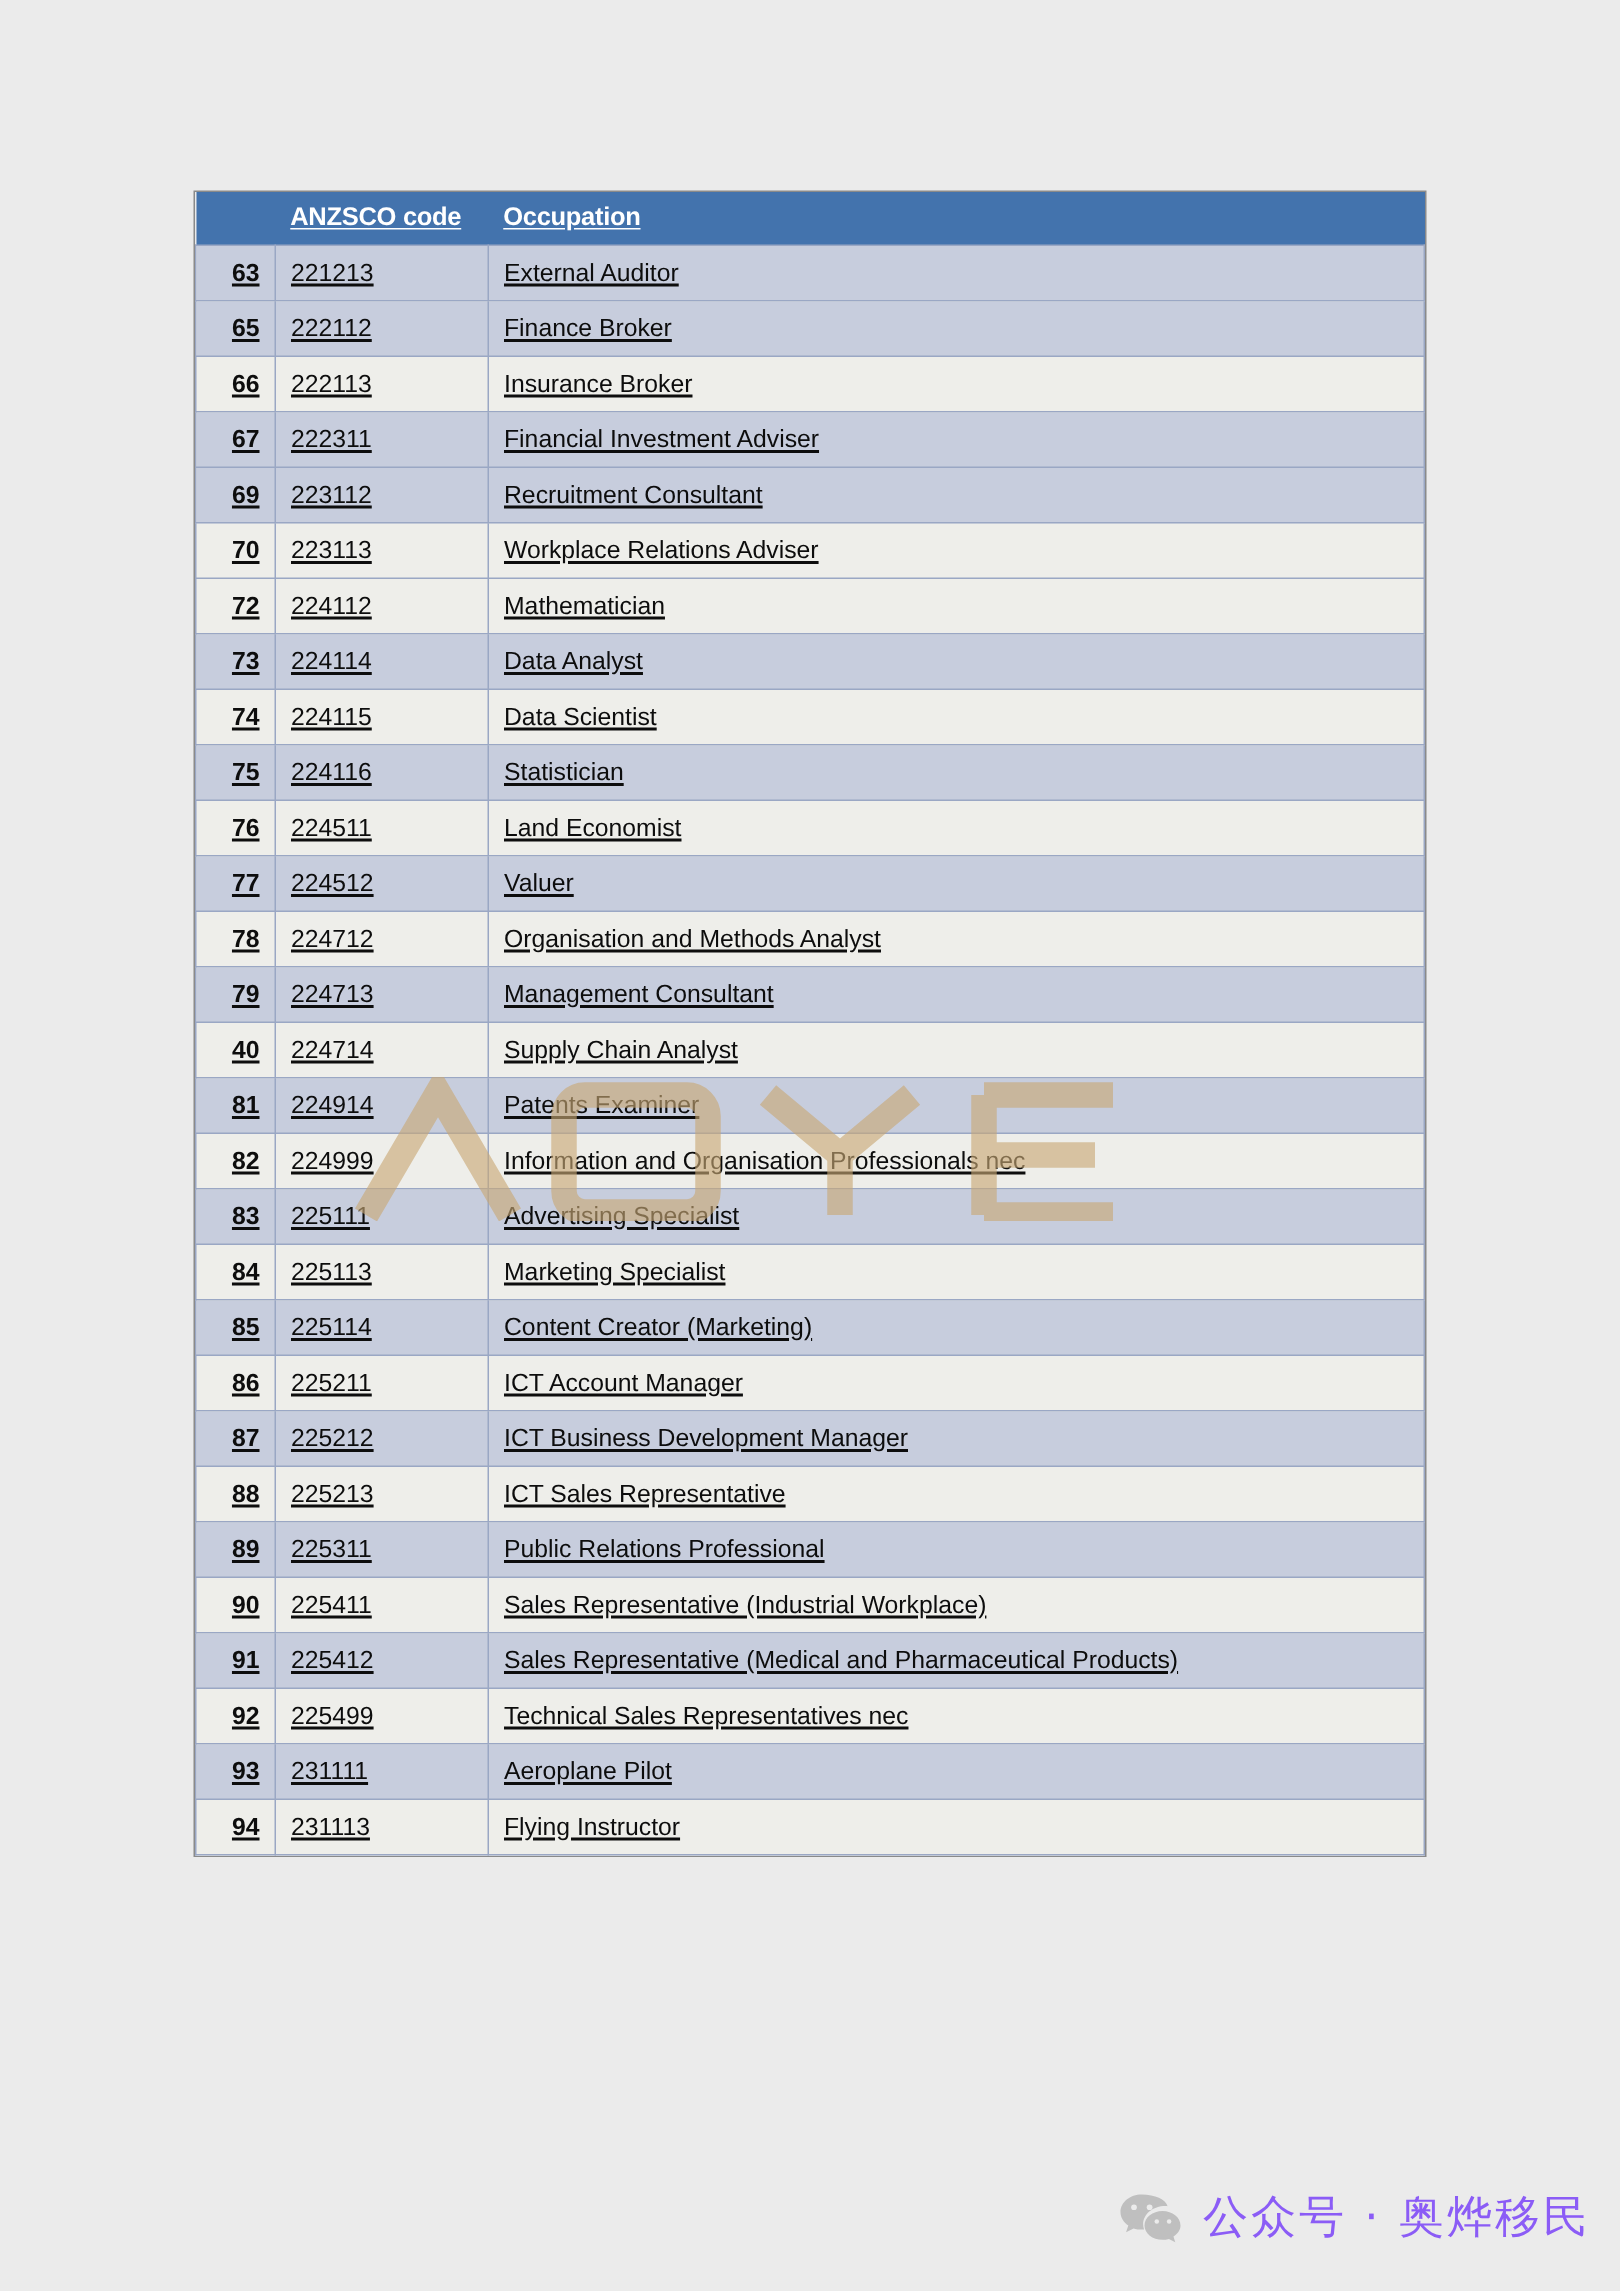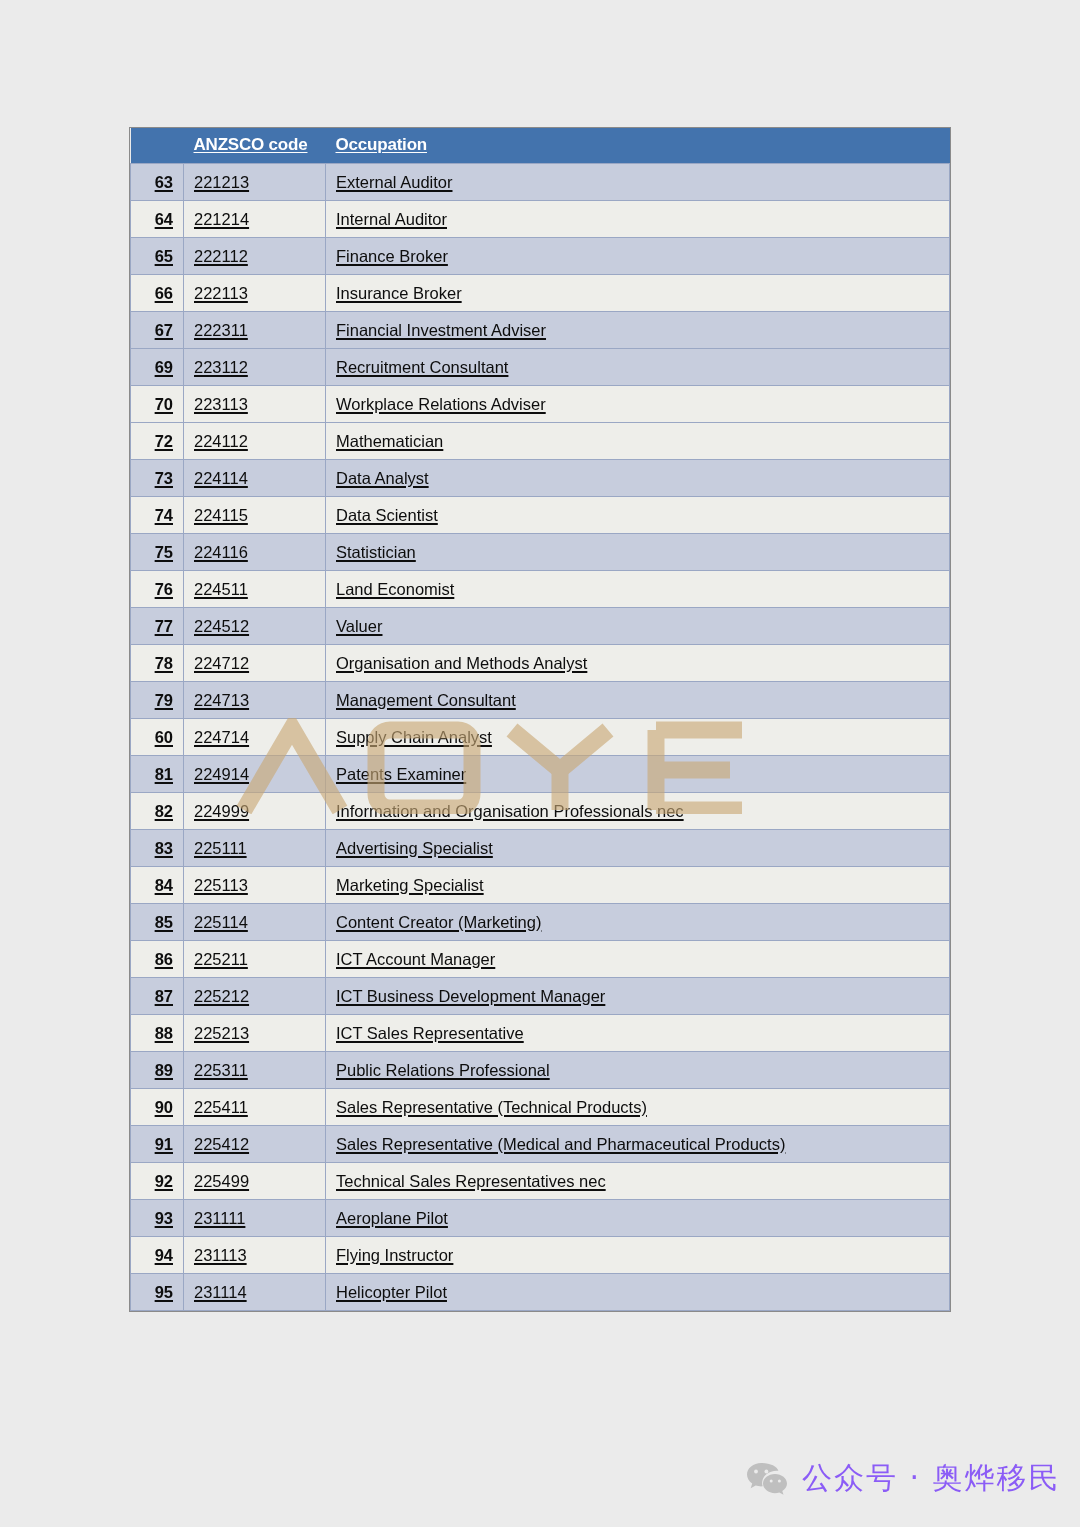--- a/index.html
+++ b/index.html
@@ -146,25 +146,20 @@
             <span class="u">Occupation</span>
           </th>
         </tr>
       </thead>
       <tbody id="occ-body">
           <tr class="odd">
             <td class="idx"><span>63</span></td>
             <td class="code"><span>221213</span></td>
             <td class="occ"><span>External Auditor</span></td>
           </tr>
-          <tr class="even">
-            <td class="idx"><span>64</span></td>
-            <td class="code"><span>221214</span></td>
-            <td class="occ"><span>Internal Auditor</span></td>
-          </tr>
           <tr class="odd">
             <td class="idx"><span>65</span></td>
             <td class="code"><span>222112</span></td>
             <td class="occ"><span>Finance Broker</span></td>
           </tr>
           <tr class="even">
             <td class="idx"><span>66</span></td>
             <td class="code"><span>222113</span></td>
             <td class="occ"><span>Insurance Broker</span></td>
           </tr>
@@ -217,21 +212,21 @@
             <td class="idx"><span>78</span></td>
             <td class="code"><span>224712</span></td>
             <td class="occ"><span>Organisation and Methods Analyst</span></td>
           </tr>
           <tr class="odd">
             <td class="idx"><span>79</span></td>
             <td class="code"><span>224713</span></td>
             <td class="occ"><span>Management Consultant</span></td>
           </tr>
           <tr class="even">
-            <td class="idx"><span>60</span></td>
+            <td class="idx"><span>40</span></td>
             <td class="code"><span>224714</span></td>
             <td class="occ"><span>Supply Chain Analyst</span></td>
           </tr>
           <tr class="odd">
             <td class="idx"><span>81</span></td>
             <td class="code"><span>224914</span></td>
             <td class="occ"><span>Patents Examiner</span></td>
           </tr>
           <tr class="even">
             <td class="idx"><span>82</span></td>
@@ -269,46 +264,41 @@
             <td class="occ"><span>ICT Sales Representative</span></td>
           </tr>
           <tr class="odd">
             <td class="idx"><span>89</span></td>
             <td class="code"><span>225311</span></td>
             <td class="occ"><span>Public Relations Professional</span></td>
           </tr>
           <tr class="even">
             <td class="idx"><span>90</span></td>
             <td class="code"><span>225411</span></td>
-            <td class="occ"><span>Sales Representative (Technical Products)</span></td>
+            <td class="occ"><span>Sales Representative (Industrial Workplace)</span></td>
           </tr>
           <tr class="odd">
             <td class="idx"><span>91</span></td>
             <td class="code"><span>225412</span></td>
             <td class="occ"><span>Sales Representative (Medical and Pharmaceutical Products)</span></td>
           </tr>
           <tr class="even">
             <td class="idx"><span>92</span></td>
             <td class="code"><span>225499</span></td>
             <td class="occ"><span>Technical Sales Representatives nec</span></td>
           </tr>
           <tr class="odd">
             <td class="idx"><span>93</span></td>
             <td class="code"><span>231111</span></td>
             <td class="occ"><span>Aeroplane Pilot</span></td>
           </tr>
           <tr class="even">
             <td class="idx"><span>94</span></td>
             <td class="code"><span>231113</span></td>
             <td class="occ"><span>Flying Instructor</span></td>
-          </tr>
-          <tr class="odd">
-            <td class="idx"><span>95</span></td>
-            <td class="code"><span>231114</span></td>
-            <td class="occ"><span>Helicopter Pilot</span></td>
           </tr>
         </tbody>
     </table>
   </div>
 
   <div class="watermark">
     <svg width="600" height="96" viewBox="0 0 600 96" xmlns="http://www.w3.org/2000/svg">
       <g fill="none" stroke="#c9a875" stroke-width="17" stroke-linecap="butt" stroke-linejoin="miter">
 
         <path d="M8 92 L56 10 L104 92"></path>

